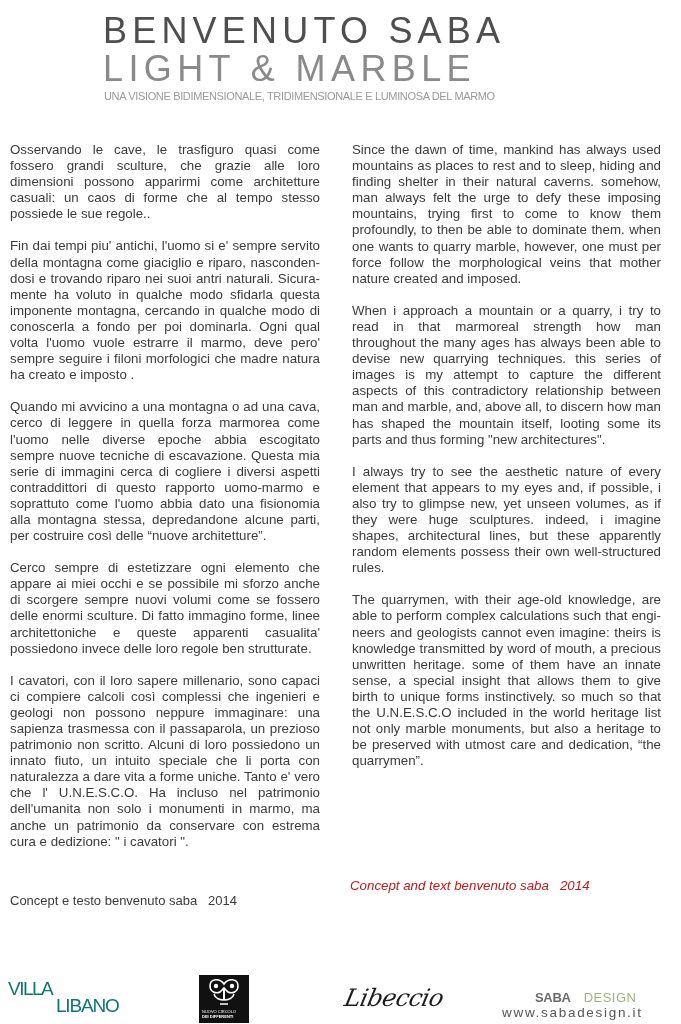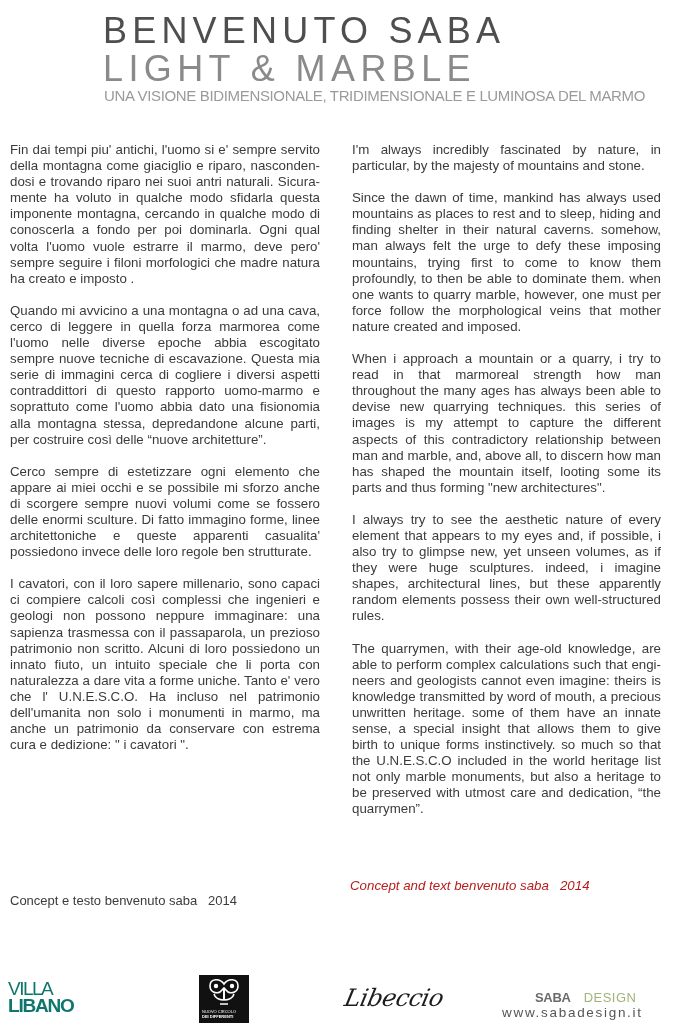--- a/index.html
+++ b/index.html
@@ -49,21 +49,21 @@
     line-height: 40px;
     text-align: left;
     transform: scaleY(1.05);
     transform-origin: top left;
   }
   .subtitle {
     position: absolute;
     left: 104px;
     top: 90px;
     width: 474px;
-    font-size: 15px;
+    font-size: 11px;
     letter-spacing: -0.35px;
     color: #9a9a9a;
     white-space: nowrap;
     text-align: left;
     line-height: 12px;
   }
   .col {
     position: absolute;
     top: 142px;
     font-size: 13.3px;
@@ -111,24 +111,25 @@
   }
   .logo-villa .l1 {
     font-size: 19px;
     font-weight: 300;
     letter-spacing: -1.5px;
     display: block;
     line-height: 17px;
   }
   .logo-villa .l2 {
     font-size: 19px;
-    font-weight: bold;
+    font-weight: normal;
     letter-spacing: -1.2px;
     display: block;
     line-height: 17px;
+    margin-left: 48px;
   }
   .logo-circolo {
     position: absolute;
     left: 199px;
     top: 975px;
     width: 50px;
     height: 48px;
     background: #111111;
   }
   .logo-circolo svg {
@@ -189,29 +190,29 @@
 </head>
 <body>
 
 <div class="header">
   <div class="title-line1">BENVENUTO SABA</div>
   <div class="title-line2">LIGHT &amp; MARBLE</div>
   <div class="subtitle">UNA VISIONE BIDIMENSIONALE, TRIDIMENSIONALE E LUMINOSA DEL MARMO</div>
 </div>
 
 <div class="col col-left">
+  <p>Osservando le cave, le trasfiguro quasi come fossero grandi sculture, che  grazie alle  loro dimensioni  pos­sono apparirmi  come architetture casuali: un caos di forme che al tempo stesso possiede le sue regole..</p>
   <p>Fin dai tempi piu' antichi, l'uomo si e' sempre servito della montagna come giaciglio e riparo, nasconden­dosi e trovando riparo nei suoi antri naturali. Sicura­mente ha voluto in qualche modo sfidarla questa imponente montagna, cercando in qualche modo di conoscerla a fondo per poi dominarla. Ogni qual volta l'uomo vuole estrarre il marmo, deve pero' sempre seguire i filoni morfologici che madre natura ha creato e imposto .</p>
   <p>Quando mi avvicino a una montagna o ad una cava, cerco di leggere in quella forza marmorea come l'uomo nelle diverse epoche abbia escogitato sempre nuove tecniche di escavazione. Questa mia serie di immagini cerca di cogliere i diversi aspetti contraddit­tori di questo rapporto uomo-marmo e soprattuto come l'uomo abbia dato una fisionomia alla montagna stessa, depredandone alcune parti,  per costruire così delle “nuove architetture”.</p>
   <p>Cerco sempre di estetizzare ogni elemento che appare ai miei occhi e se possibile  mi sforzo anche di scorgere sempre nuovi volumi come se fossero delle enormi sculture.  Di fatto immagino forme, linee archi­tettoniche e queste apparenti casualita'  possiedono invece  delle loro regole ben strutturate.</p>
   <p>I cavatori, con il loro sapere millenario,  sono capaci ci compiere calcoli così complessi che ingenieri e geologi non possono neppure immaginare: una sapienza trasmessa con il passaparola,  un prezioso patrimonio non scritto. Alcuni di loro possiedono un innato fiuto, un intuito speciale che li porta con natura­lezza a dare vita a forme uniche. Tanto e'  vero che l' U.N.E.S.C.O. Ha incluso nel patrimonio dell'umanita non solo i monumenti in marmo, ma anche un patri­monio da conservare con estrema cura e dedizione: " i cavatori ".</p>
 </div>
 <div class="sign-left">Concept e testo benvenuto saba   2014</div>
 
 <div class="col col-right">
-  <p>I'm always incredibly fascinated by nature, in particu­lar, by the majesty of mountains and stone.</p>
   <p>Since the dawn of time, mankind has always used mountains as places to rest and to sleep, hiding and finding shelter in their natural caverns. somehow, man always felt the urge to defy these imposing mountains, trying first to come to know them profoun­dly, to then be able to dominate them. when one wants to quarry marble, however, one must per force follow the morphological veins that mother nature created and imposed.</p>
   <p>When i approach a mountain or a quarry, i try to read in that marmoreal strength how man throughout the many ages has always been able to devise new quar­rying techniques. this series of images is my attempt to capture the different aspects of this contradictory relationship between man and marble, and, above all, to discern how man has shaped the mountain itself, looting some its parts and thus forming "new architectures".</p>
   <p>I always try to see the aesthetic nature of every element that appears to my eyes and, if possible, i also try to glimpse new, yet unseen volumes, as if they were huge sculptures. indeed, i imagine shapes, architectural lines, but these apparently random elements possess their own well-structured rules.</p>
   <p>The quarrymen, with their age-old knowledge, are able to perform complex calculations such that engi­neers and geologists cannot even imagine: theirs is knowledge transmitted by word of mouth, a precious unwritten heritage. some of them have an innate sense, a special insight that allows them to give birth to unique forms instinctively. so much so that the U.N.E.S.C.O included in the world heritage list not only marble monuments, but also a heritage to be preserved with utmost care and dedication, “the quarrymen”.</p>
 </div>
 <div class="sign-right">Concept and text benvenuto saba   2014</div>
 
 <div class="logo-villa">
   <span class="l1">VILLA</span>
   <span class="l2">LIBANO</span>

